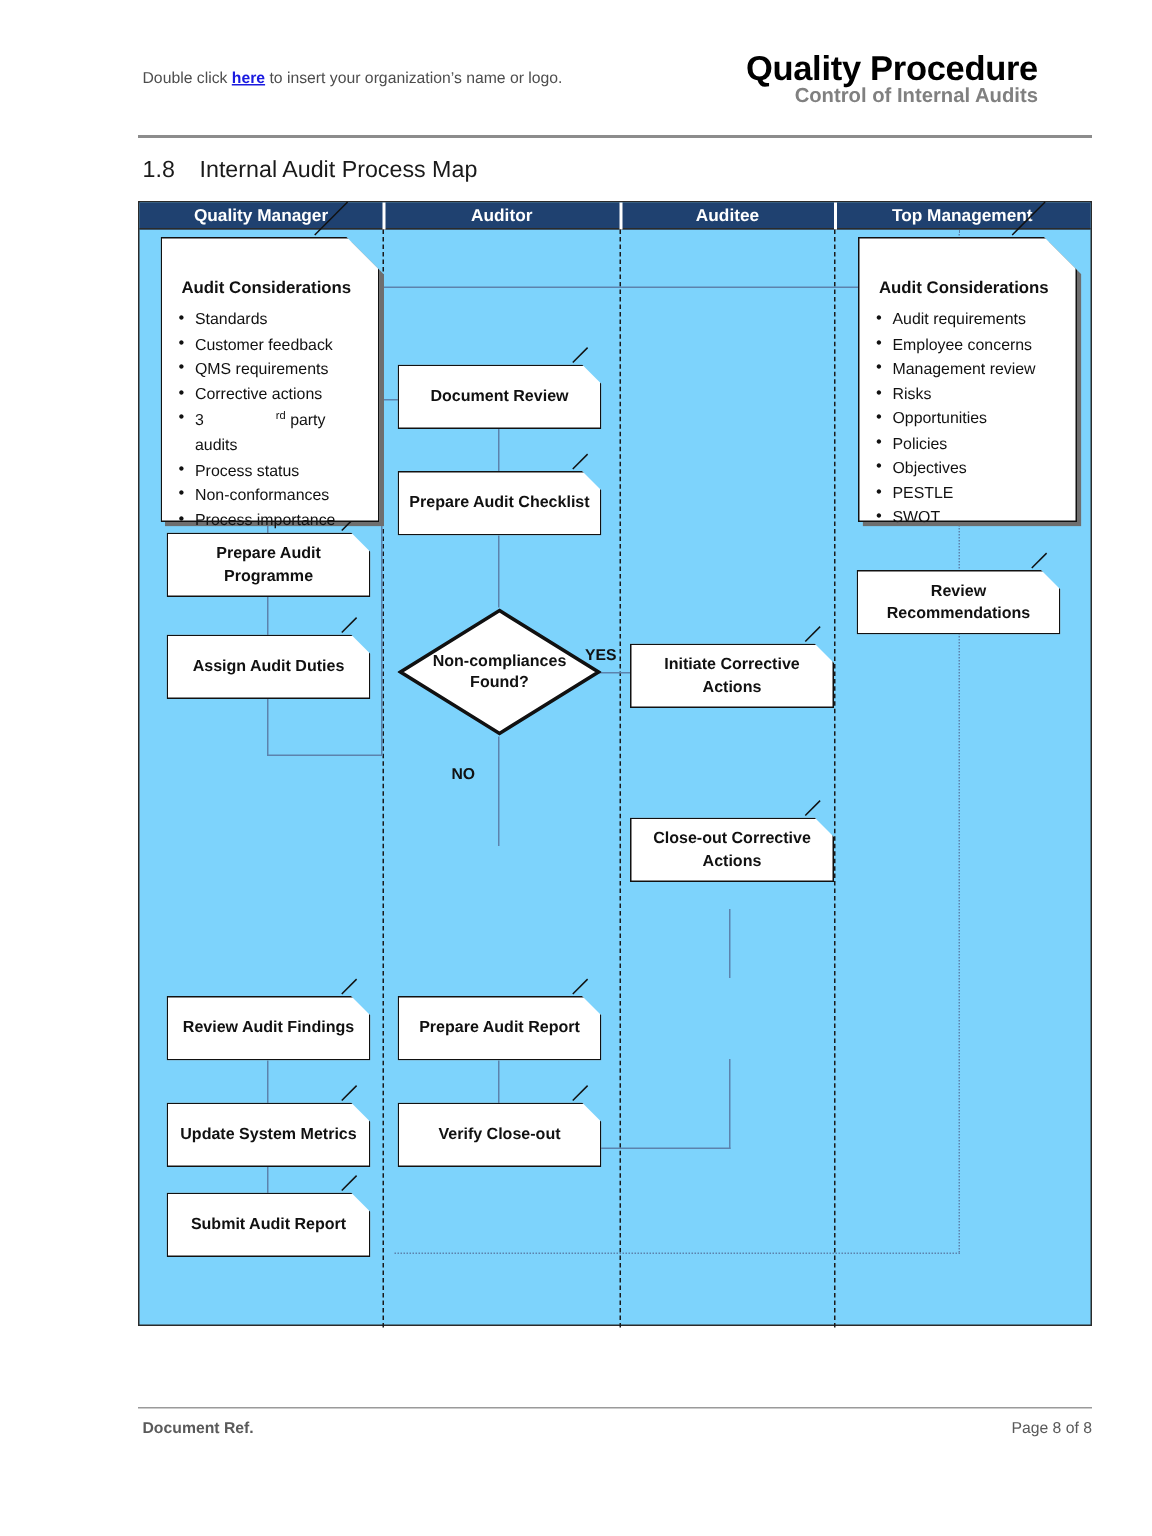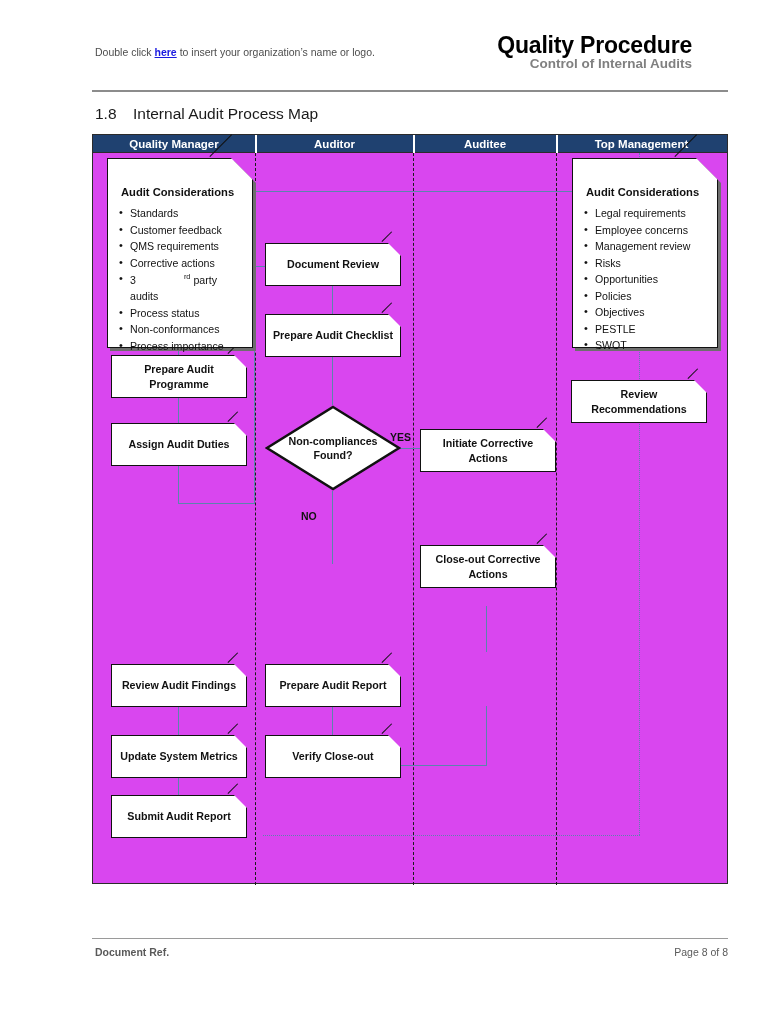--- a/index.html
+++ b/index.html
@@ -24,21 +24,21 @@
   .hdr-sub{position:absolute;right:40px;top:56px;
     font-size:13.5px;font-weight:bold;color:#808080;text-align:right;}
   .hdr-rule{position:absolute;left:92px;top:90px;width:636px;height:2px;background:#8c8c8c;}
 
   
   .sec{position:absolute;left:95px;top:105px;font-size:15.5px;color:#1a1a1a;}
   .sec .num{display:inline-block;width:38px;}
 
   
   .map{position:absolute;left:92px;top:134px;width:636px;height:750px;
-    border:1.5px solid #2b2b2b;box-sizing:border-box;background:#d946ef;}
+    border:1.5px solid #2b2b2b;box-sizing:border-box;background:#7dd3fc;}
   .lane-hdr{position:absolute;left:0;top:0;width:100%;height:18px;
     background:#1f4170;border-bottom:1.5px solid #2b2b2b;box-sizing:border-box;}
   .lane-hdr .cell{position:absolute;top:0;height:18px;line-height:18px;
     color:#fff;font-size:11.5px;font-weight:bold;text-align:center;}
   .lane-hdr .sep{position:absolute;top:0;width:1.5px;height:18px;background:#ffffff;}
   .vsep{position:absolute;top:18px;width:0;border-left:1.6px dashed #1a1a1a;}
 
   
   .box{position:absolute;background:#fff;box-sizing:border-box;
     border:1.6px solid #111;display:flex;align-items:center;justify-content:center;
@@ -175,21 +175,21 @@
       </div>
     </div>
 
     <div class="note" style="left:479px;top:23px;width:146px;height:190px;">
       <div class="shade"></div>
       <div class="inner"></div>
       <div class="foldedge"></div>
       <div class="body">
         <h4>Audit Considerations</h4>
         <ul>
-          <li>Legal requirements</li>
+          <li>Audit requirements</li>
           <li>Employee concerns</li>
           <li>Management review</li>
           <li>Risks</li>
           <li>Opportunities</li>
           <li>Policies</li>
           <li>Objectives</li>
           <li>PESTLE</li>
           <li>SWOT</li>
         </ul>
       </div>

